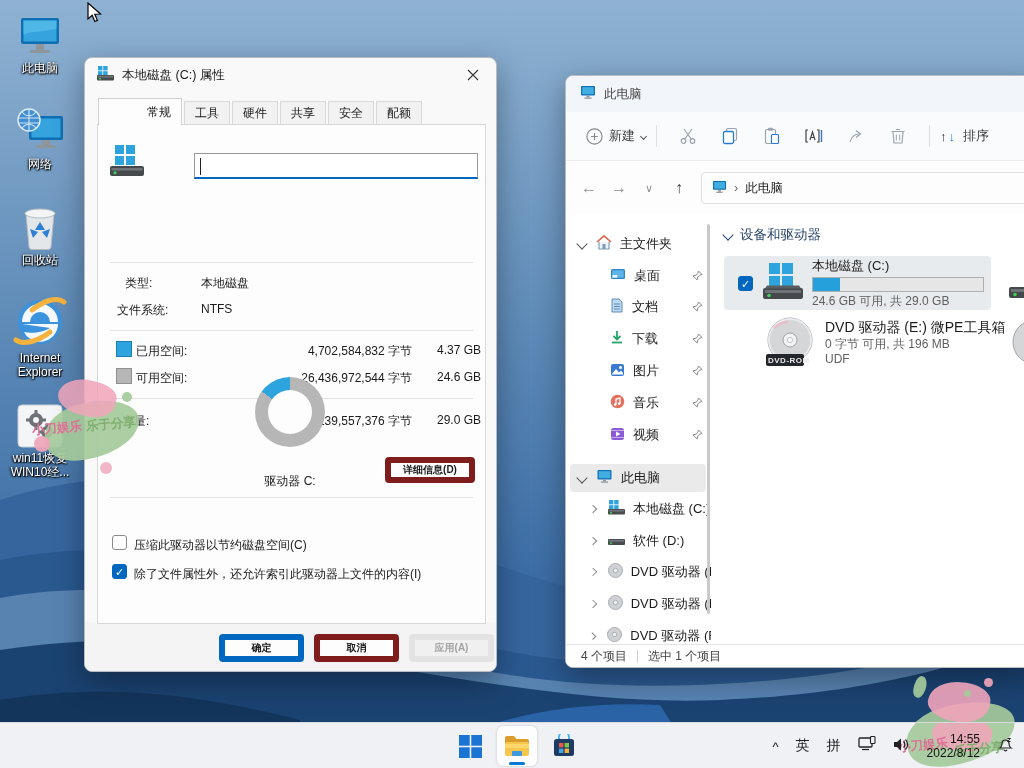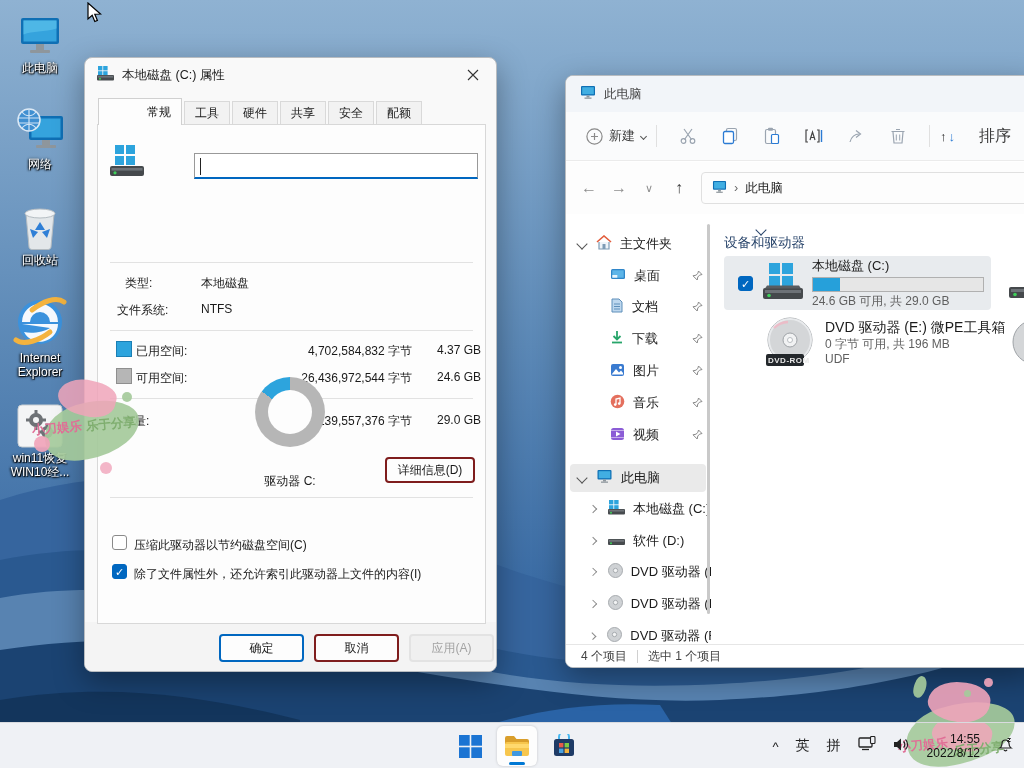--- a/index.html
+++ b/index.html
@@ -33,22 +33,22 @@
   .page { position:absolute; left:12px; top:66px; width:389px; height:500px; background:#fdfdfd; border:1px solid #d8d8d8; z-index:2; }
   .page .sep { position:absolute; left:12px; right:12px; height:1px; background:#e2e2e2; }
   .row-label { position:absolute; font-size:12px; color:#1a1a1a; }
   .rt { text-align:right; }
   .name-input { position:absolute; left:96px; top:28px; width:284px; height:26px; background:#fff;
                 border:1px solid #999; border-bottom:2px solid #0067c0; }
   .caret { position:absolute; left:5px; top:4px; width:1px; height:17px; background:#222; }
   .sq { position:absolute; width:16px; height:16px; }
   .donut { position:absolute; left:157px; top:252px; width:70px; height:70px; border-radius:50%; }
   .donut::after { content:""; position:absolute; left:13px; top:13px; width:44px; height:44px; border-radius:50%; background:#fdfdfd; }
-  .btn { position:absolute; height:28px; border-radius:4px; background:#fdfdfd; border:2px solid #7f1d1d;
-         font-size:12px; display:flex; align-items:center; justify-content:center; color:#1a1a1a; }
+  .btn { position:absolute; height:28px; border-radius:4px; background:#fdfdfd; border:6px solid #7f1d1d;
+         font-size:10px; display:flex; align-items:center; justify-content:center; color:#1a1a1a;font-weight:bold; }
   .btn.default { border-color:#0067c0; }
   .btn.disabled { background:#f0f0f0; border-color:#e3e3e3; color:#a3a3a3; }
   .cb { position:absolute; width:15px; height:15px; border:1px solid #8a8a8a; border-radius:3px; background:#fff; }
   .cb.checked { background:#0067c0; border-color:#0067c0; color:#fff; font-size:11px; line-height:14px; text-align:center; }
   .footer { position:absolute; left:0; right:0; bottom:0; height:49px; background:#f4f4f4; border-radius:0 0 8px 8px; }
 
   
   .ex { left:565px; top:75px; width:470px; height:593px; z-index:10; border-radius:8px 0 0 8px; font-size:13px; color:#1b1b1b; overflow:hidden; background:#fff; }
   .ex-tabbar { position:absolute; left:0; top:0; right:0; height:36px; background:#f2f5f9; display:flex; align-items:center; padding-left:14px; }
   .ex-tabbar .t { margin-left:8px; font-size:12.5px; color:#444; }
@@ -61,21 +61,21 @@
           background:#fdfdfd; display:flex; align-items:center; padding-left:10px; font-size:12.5px; }
   .ex-body { position:absolute; left:0; top:138px; right:0; bottom:23px; background:#fff; }
   .side-row { position:absolute; left:0; width:145px; height:30px; display:flex; align-items:center; font-size:13px; }
   .side-row .lbl { margin-left:8px; white-space:nowrap; overflow:hidden; }
   .pin { position:absolute; left:126px; }
   .chev { width:8px; height:8px; border-right:1.4px solid #555; border-bottom:1.4px solid #555; display:inline-block; }
   .chev.down { transform:rotate(45deg); }
   .chev.right { transform:rotate(-45deg); border-color:#888; }
   .selpill { position:absolute; left:4px; width:136px; height:28px; background:#eaeaea; border-radius:4px; top:1px; }
   .sbar { position:absolute; left:141px; top:10px; width:3px; height:390px; background:#c9c9c9; border-radius:2px; }
-  .grp { position:absolute; left:158px; top:12px; display:flex; align-items:center; color:#29456b; font-size:13.5px;flex-direction:column; }
+  .grp { position:absolute; left:158px; top:12px; display:flex; align-items:center; color:#29456b; font-size:13.5px; }
   .tile { position:absolute; left:158px; width:267px; height:54px; border-radius:4px; display:flex; align-items:center; }
   .tile.sel { background:#e8ebee; }
   .tinfo { font-size:12px; color:#5f5f5f; line-height:15px; white-space:nowrap; }
   .capbar { width:172px; height:15px; background:#e6e6e6; border:1px solid #b0b0b0; margin:2px 0; }
   .capbar .fill { height:100%; background:#26a0da; }
   .ex-status { position:absolute; left:0; right:0; bottom:0; height:23px; background:#fff; border-top:1px solid #e6e6e6;
                display:flex; align-items:center; font-size:12px; color:#444; padding-left:15px; }
   .ex-status .d { width:1px; height:13px; background:#d0d0d0; margin:0 10px; }
 
   
@@ -259,21 +259,21 @@
         <svg width="18" height="18" viewBox="0 0 18 18">
             <path d="M4,5 L5,16 h8 L14,5" fill="none" stroke="#9aa4b0" stroke-width="1.2"></path>
             <path d="M2.5,4.5 h13 M7,2.5 h4" stroke="#9aa4b0" stroke-width="1.2"></path>
             <path d="M7.3,7.5 v6 M10.7,7.5 v6" stroke="#9aa4b0" stroke-width="1"></path>
           </svg>
       </div>
       <div class="tsep"></div>
       <div class="tool" style="gap:4px">
         <span style="font-size:13px;color:#222;letter-spacing:-2px">↑</span>
         <span style="font-size:13px;color:#2b7bd4">↓</span>
-        <span style="font-size:16px;color:#3a3a3a;margin-left:20px">排序</span>
+        <span style="font-size:13px;color:#3a3a3a;margin-left:4px">排序</span>
       </div>
     </div>
 
     <div class="ex-nav">
       <span class="nav-arrow" style="margin-left:8px">←</span>
       <span class="nav-arrow">→</span>
       <span class="nav-arrow" style="font-size:11px">∨</span>
       <span class="nav-arrow" style="color:#404040">↑</span>
       <div class="addr">
         <span>

